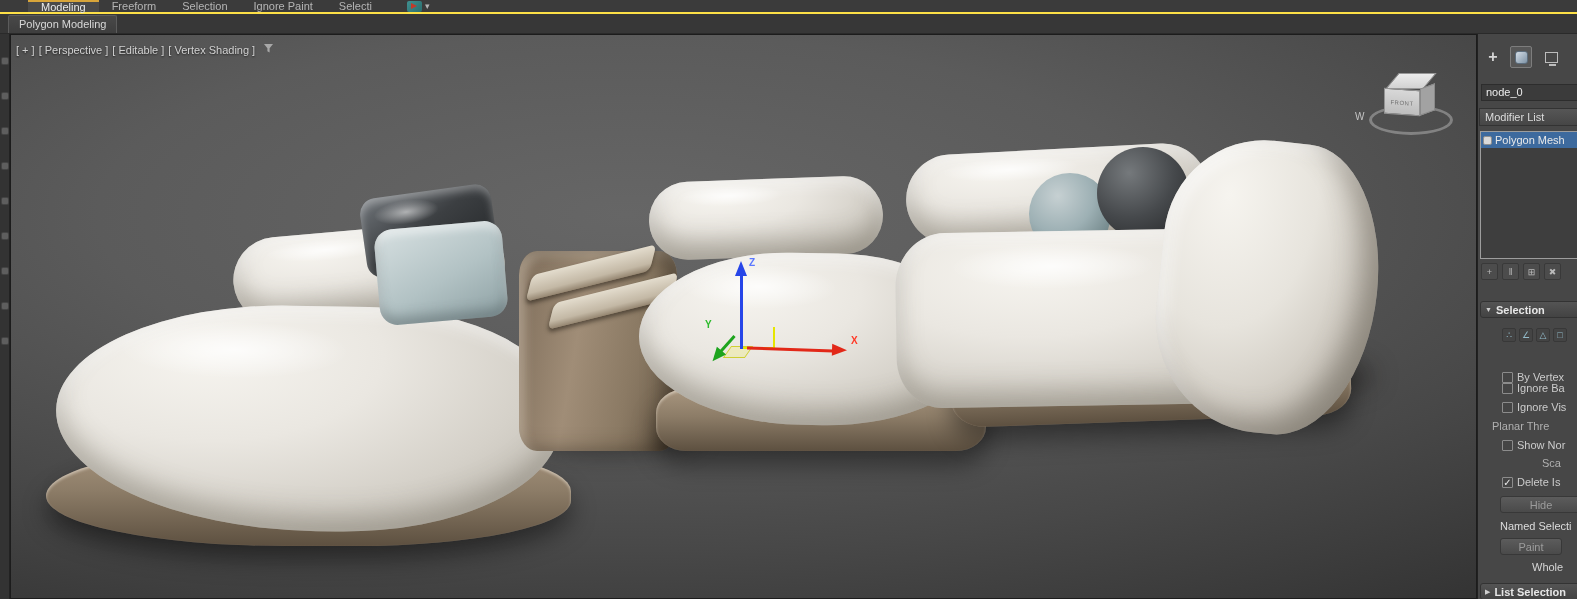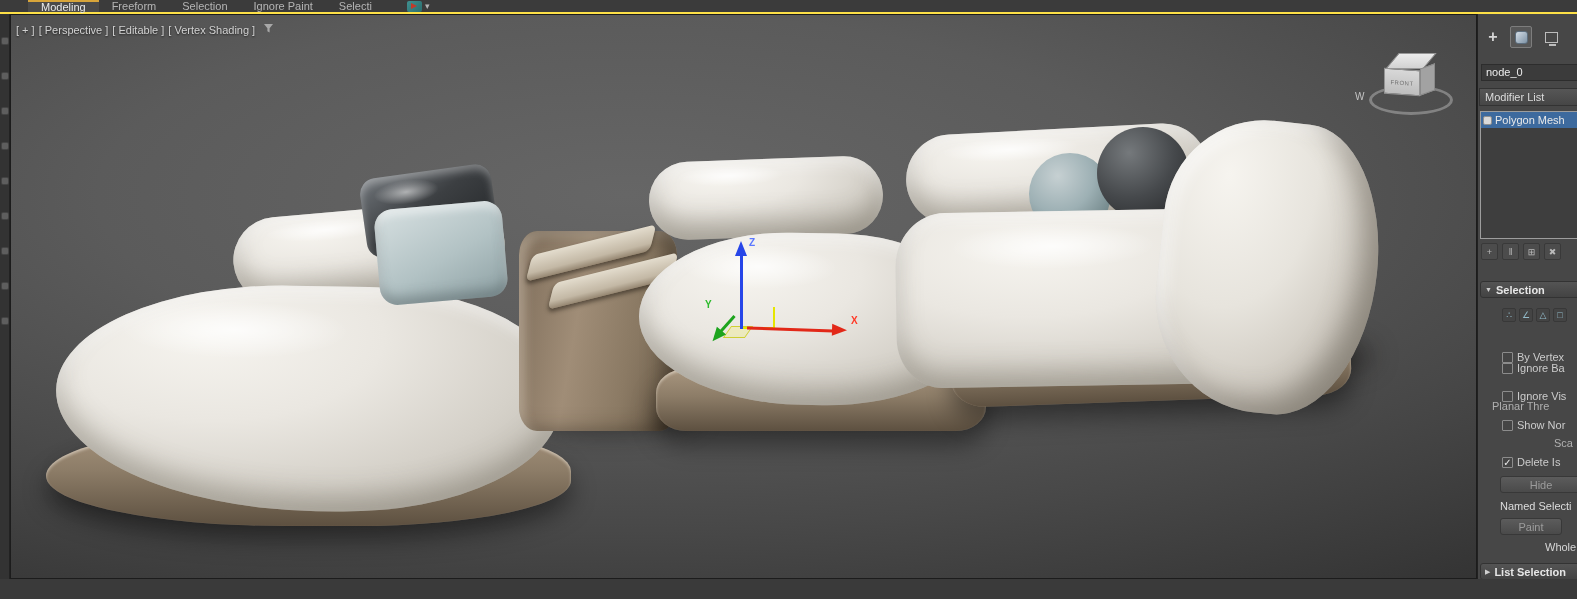--- a/index.html
+++ b/index.html
@@ -163,39 +163,42 @@
   .opt{position:absolute;left:24px;height:14px;display:flex;align-items:center;gap:4px;color:#cccccc;white-space:nowrap}
   .opt .cb{width:11px;height:11px;background:#454545;border:1px solid #8c8c8c;border-radius:1px;flex:none;
     color:#ececec;font-size:10px;line-height:9px;text-align:center}
   .opt.dim{color:#b0b0b0}
 
   .btn{position:absolute;height:17px;background:linear-gradient(#5c5c5c,#4a4a4a);border:1px solid #383838;
     border-radius:3px;color:#9c9c9c;font-size:11px;font-family:"Liberation Sans",sans-serif;text-align:center;cursor:default}
   .hide-btn{left:22px;top:462px;width:82px}
   .copy-btn{left:22px;top:504px;width:62px}
   .named{position:absolute;left:22px;top:486px;color:#dcdcdc;white-space:nowrap}
-  .whole{position:absolute;left:67px;top:527px;color:#d6d6d6;white-space:nowrap}
+  .whole{position:absolute;left:54px;top:527px;color:#d6d6d6;white-space:nowrap}
 </style>
 </head>
 <body>
 
 <div class="app">
 
   <div class="ribbon-tabs">
     <div class="rtab active">Modeling</div>
     <div class="rtab">Freeform</div>
     <div class="rtab">Selection</div>
     <div class="rtab">Ignore Paint</div>
     <div class="rtab">Selecti</div>
     <div class="ribbon-config">
       <span class="cfg-glyph"></span>
       <span class="caret">▾</span>
     </div>
   </div>
 
+  <div class="panel-tab-row">
+    <div class="panel-tab">Polygon Modeling</div>
+  </div>
 
   <div class="main">
 
     <div class="left-strip">
       <div class="ls-icon"></div>
       <div class="ls-icon"></div>
       <div class="ls-icon"></div>
       <div class="ls-icon"></div>
       <div class="ls-icon"></div>
       <div class="ls-icon"></div>
@@ -313,32 +316,32 @@
       </div>
 
       <div class="opt" style="top:336px">
         <span class="cb"></span>
         <span>By Vertex</span>
       </div>
       <div class="opt" style="top:347px">
         <span class="cb"></span>
         <span>Ignore Ba</span>
       </div>
-      <div class="opt" style="top:375px">
+      <div class="opt" style="top:366px">
         <span class="cb"></span>
         <span>Ignore Vis</span>
       </div>
       <div class="opt dim" style="top:385px;left:14px">
         <span>Planar Thre</span>
       </div>
       <div class="opt" style="top:404px">
         <span class="cb"></span>
         <span>Show Nor</span>
       </div>
-      <div class="opt dim" style="top:422px;left:76px">
+      <div class="opt dim" style="top:422px;left:64px">
         <span>Sca</span>
       </div>
       <div class="opt" style="top:441px">
         <span class="cb">✓</span>
         <span>Delete Is</span>
       </div>
 
       <button class="btn hide-btn">Hide</button>
       <div class="named">Named Selecti</div>
       <button class="btn copy-btn">Paint</button>

